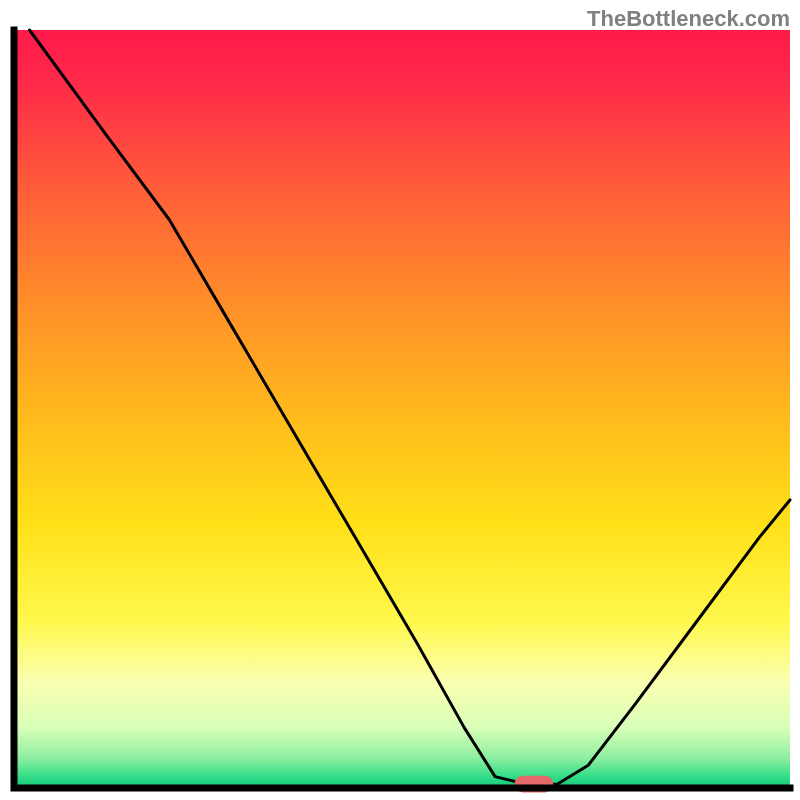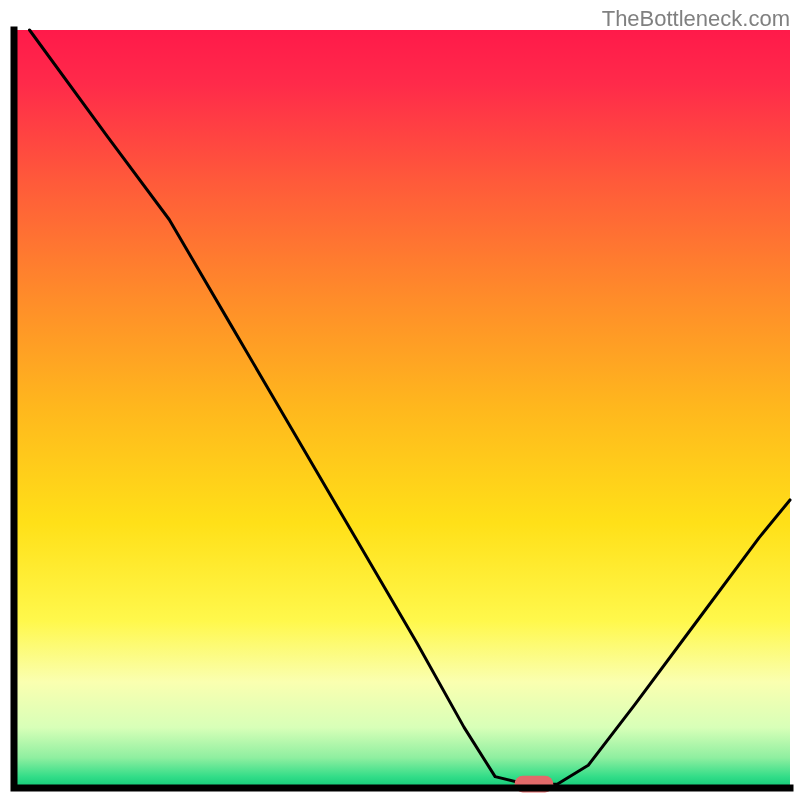--- a/index.html
+++ b/index.html
@@ -13,21 +13,21 @@
   .chart-container {
     position: relative;
     width: 800px;
     height: 800px;
   }
   .watermark {
     position: absolute;
     top: 6px;
     right: 10px;
     font-size: 22px;
-    font-weight: normal;
+    font-weight: bold;
     color: #808080;
     letter-spacing: 0px;
     z-index: 10;
   }
   svg {
     display: block;
   }
 </style>
 </head>
 <body>

